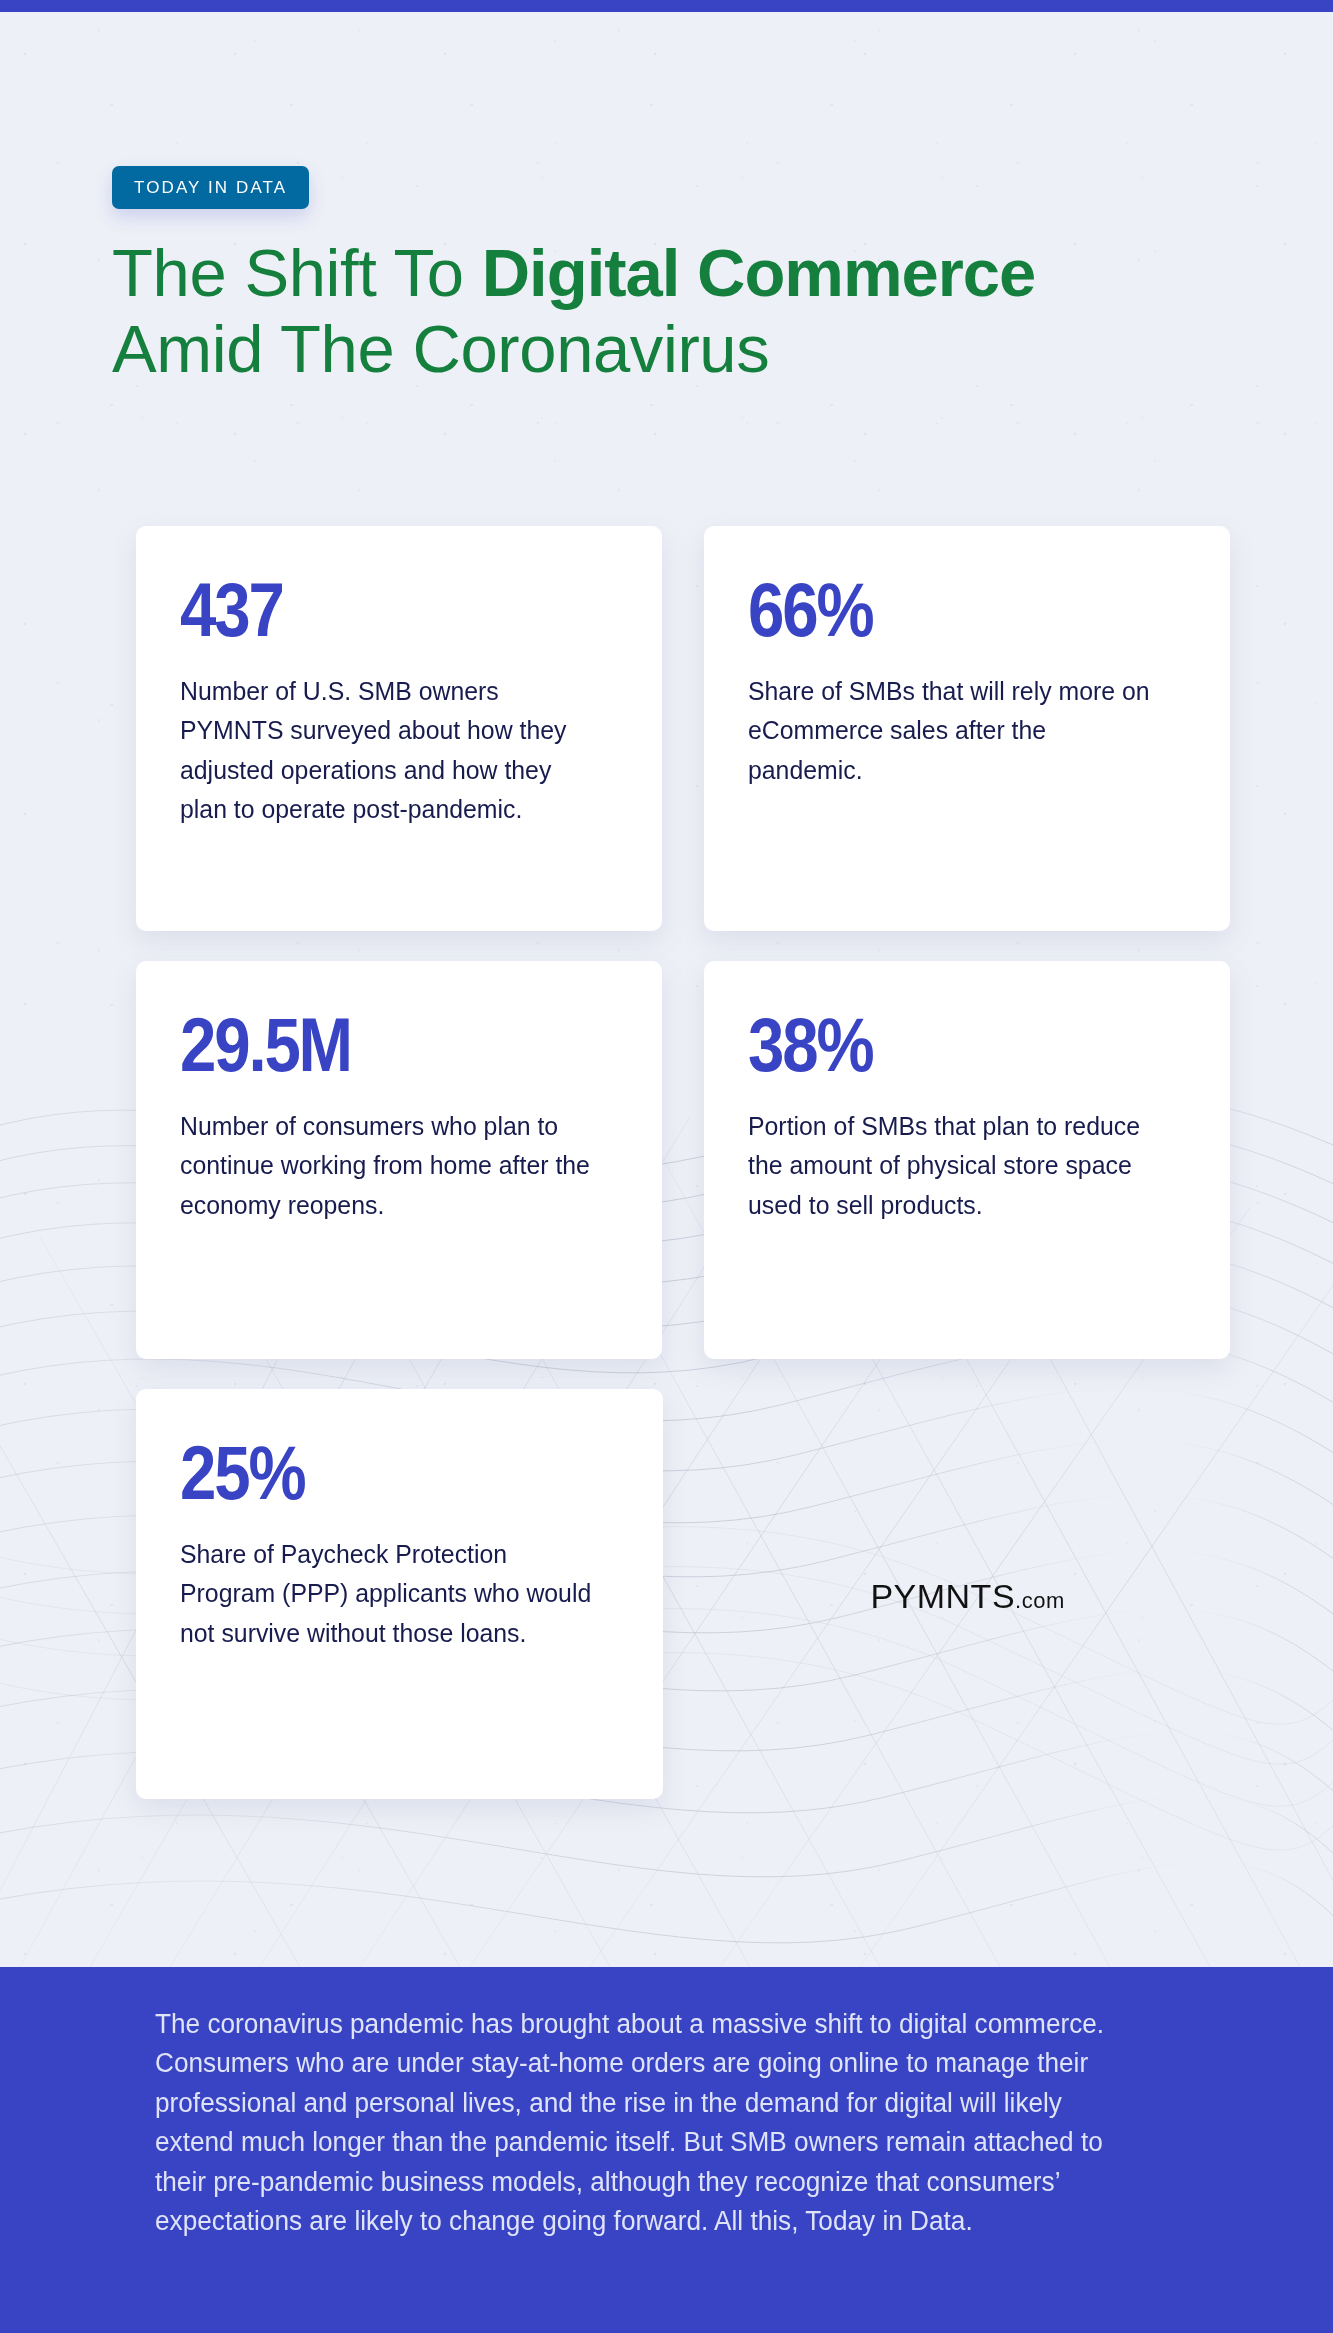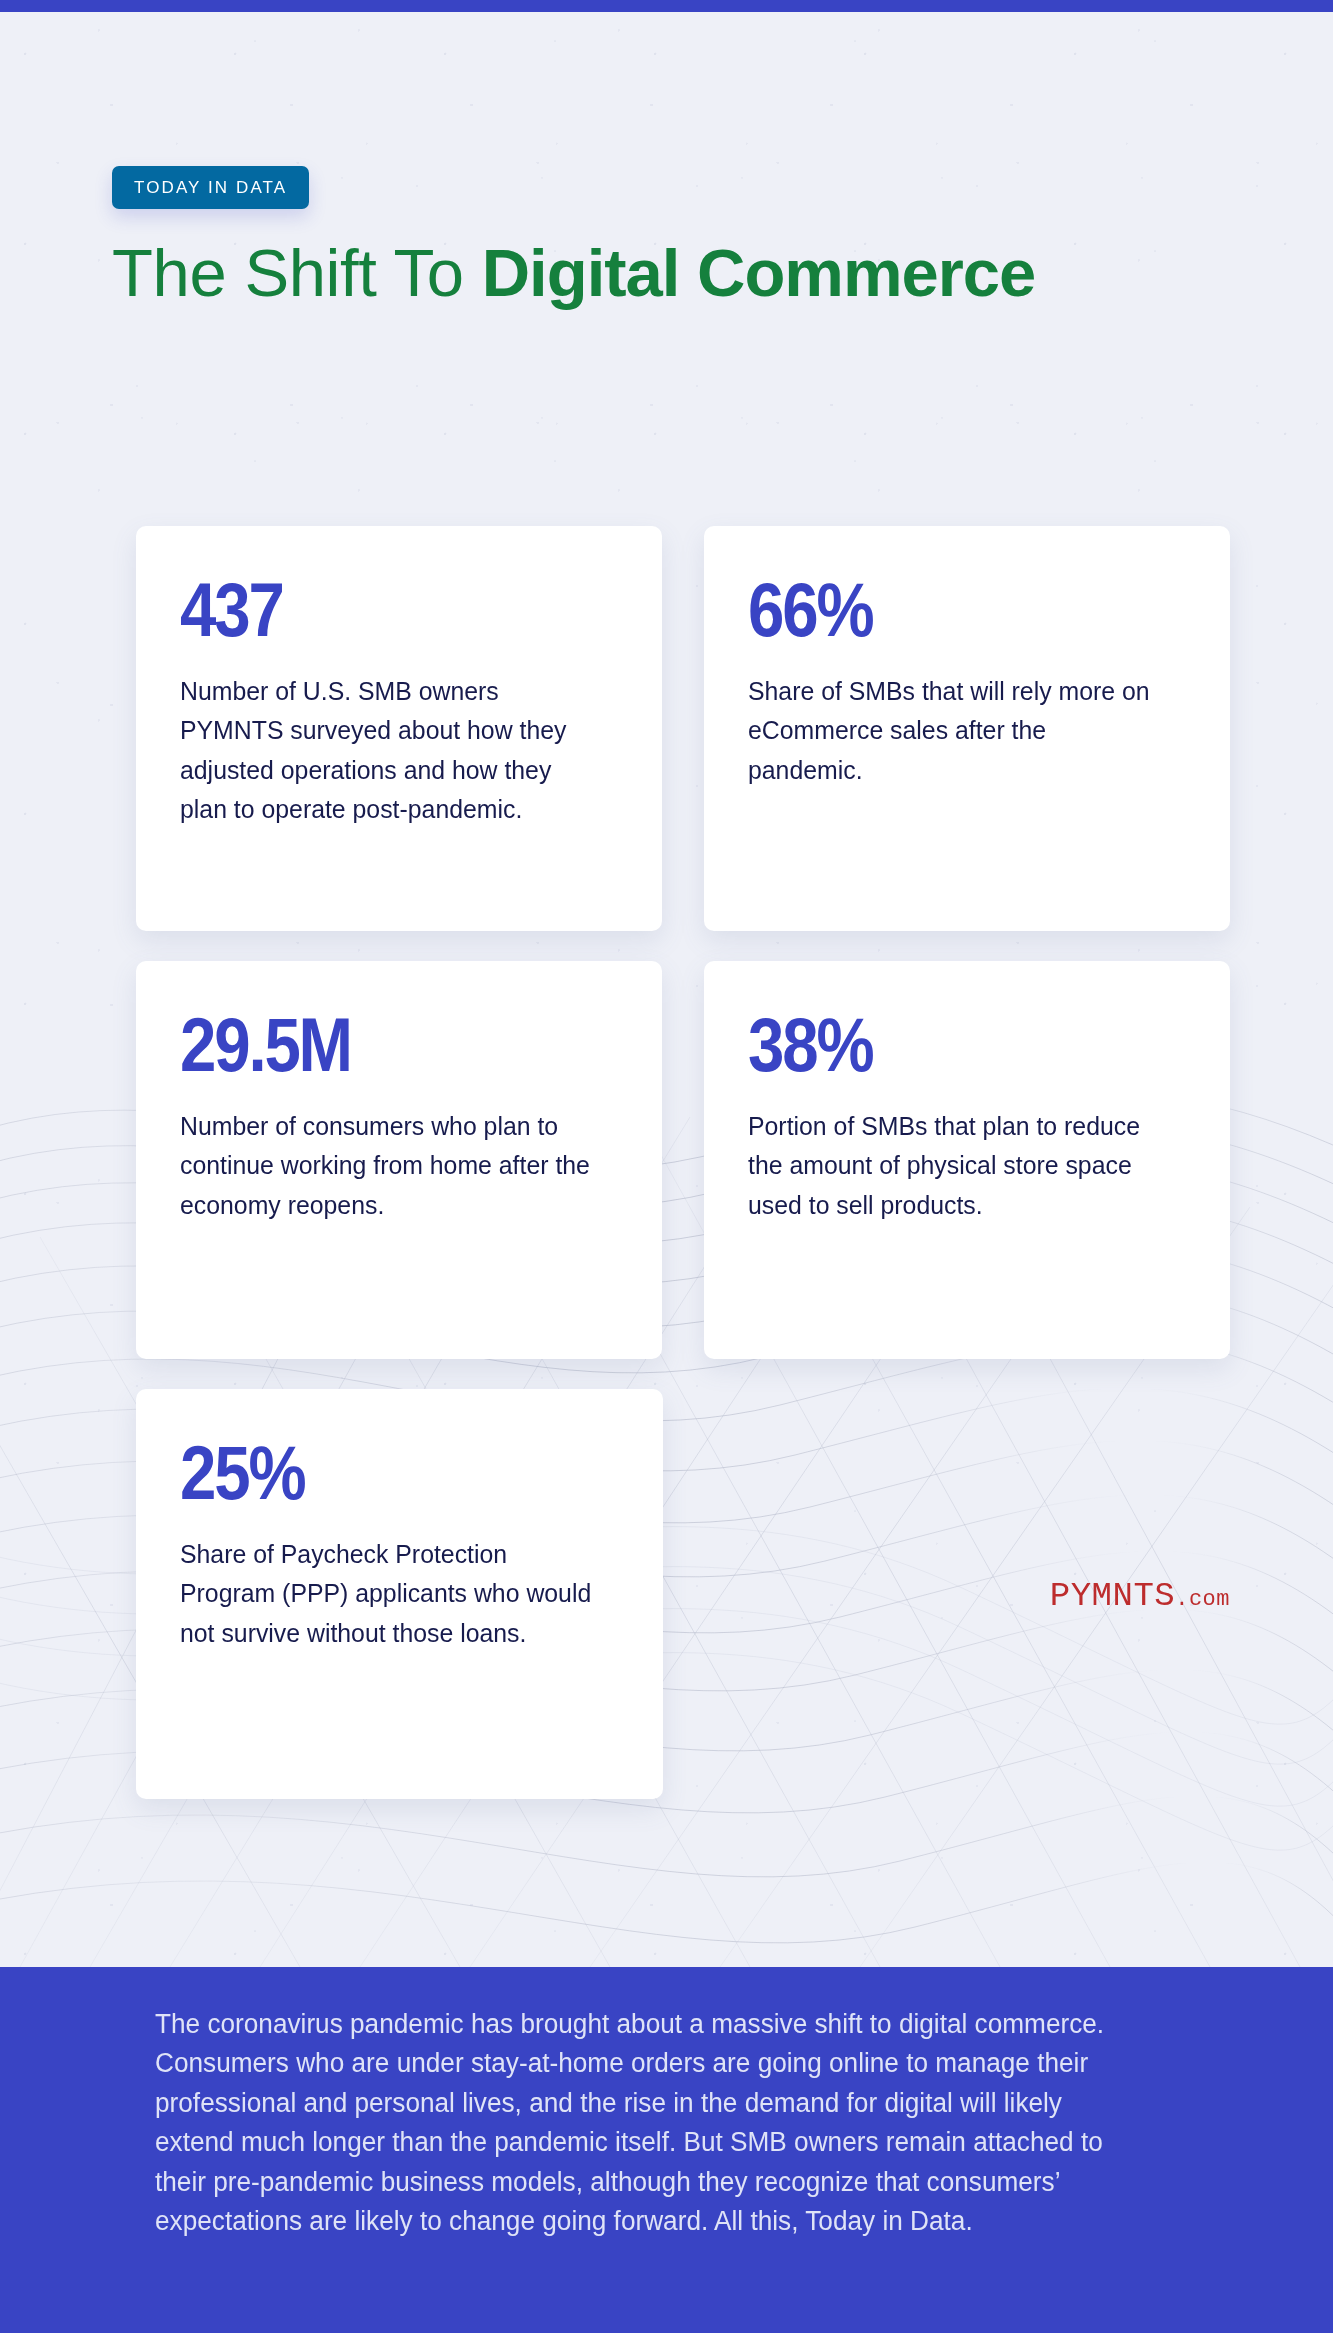--- a/index.html
+++ b/index.html
@@ -135,27 +135,26 @@
   
   .wm-cell {
     width: 539px;
     min-height: 410px;
     position: relative;
   }
   .watermark {
     position: absolute;
     left: 0; right: 0;
     top: 188px;
-    text-align: right;
-    color: #b91c1c;
+    text-align: center;
+    color: #000000;
     font-size: 34px;
     font-weight: 400;
     letter-spacing: .5px;
     opacity: .92;
-    font-family: Liberation Mono, monospace;
   }
   .watermark .dotcom { font-size: 22px; }
 
   
   .footer {
     position: absolute;
     left: 0; top: 1967px;
     width: 1333px;
     height: 372px;
     background: #3944c4;
@@ -242,20 +241,21 @@
       <path d="M-40 700 C 300 800, 620 580, 960 740 S 1280 920, 1380 800"></path>
       <path d="M-40 742 C 300 842, 620 622, 960 782 S 1280 962, 1380 842"></path>
       <path d="M-40 786 C 300 886, 620 666, 960 826 S 1280 1006, 1380 886"></path>
     </g>
   </svg>
 
   <div class="header">
     <div class="badge">TODAY IN DATA</div>
     <div class="title">
       <div><span>The Shift To </span><b>Digital Commerce</b></div>
+      <div>Amid The Coronavirus</div>
     </div>
   </div>
 
   <div class="grid">
 
     <div class="row">
       <div class="card r1">
         <div class="card-value">437</div>
         <div class="card-desc">Number of U.S. SMB owners PYMNTS surveyed about how they adjusted operations and how they plan to operate post-pandemic.</div>
       </div>

